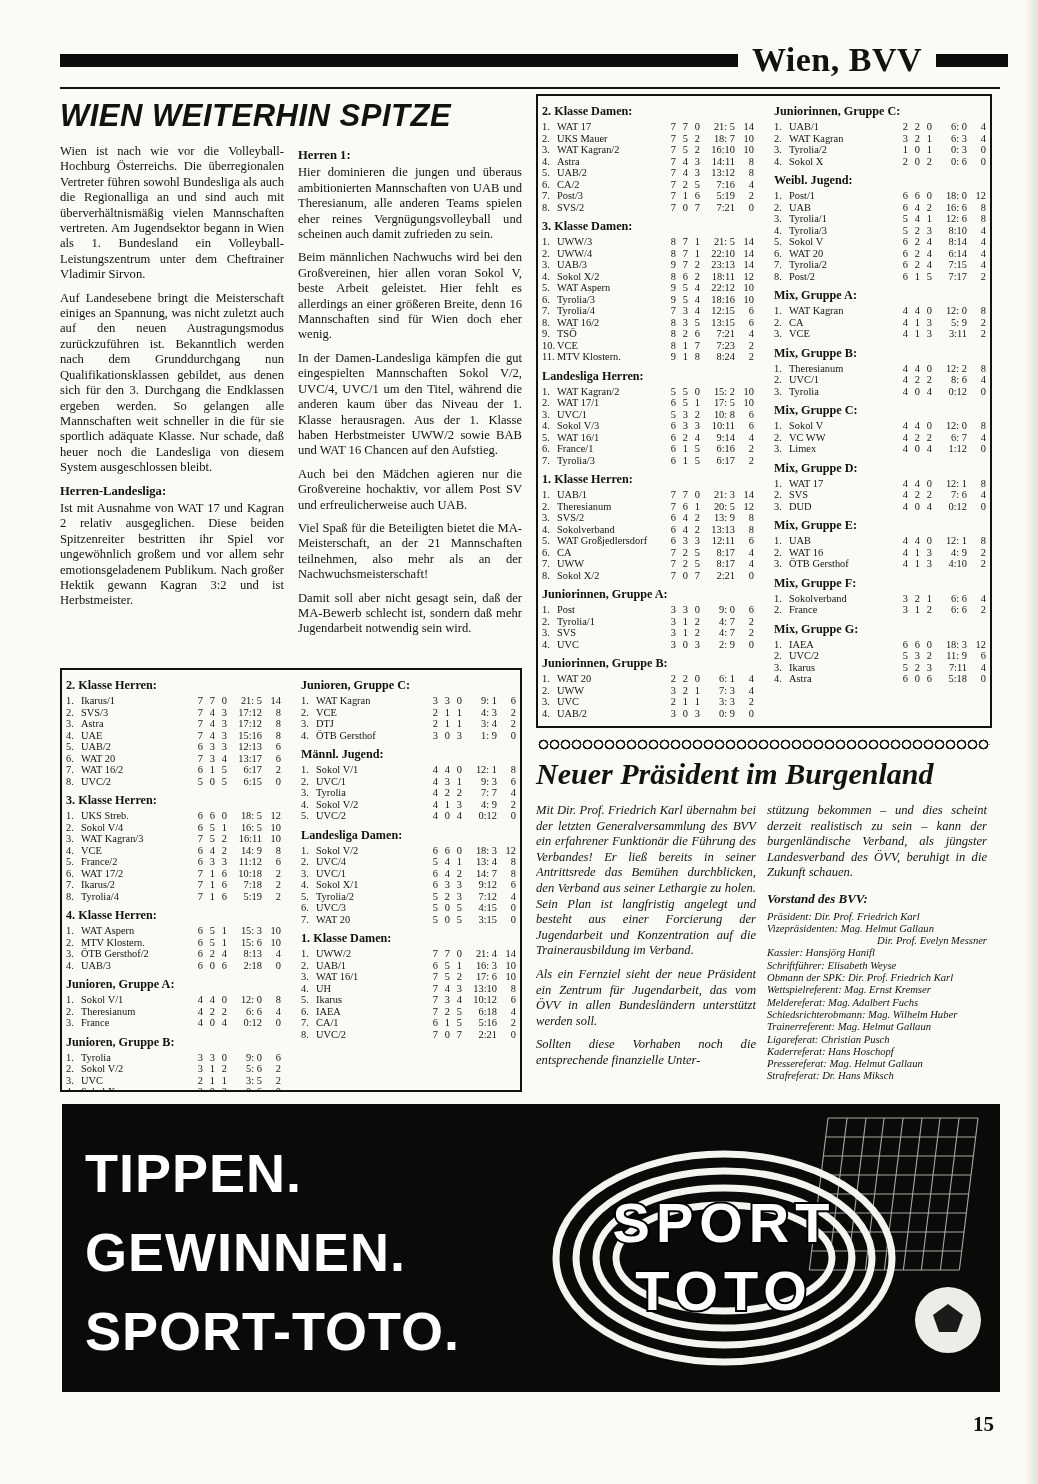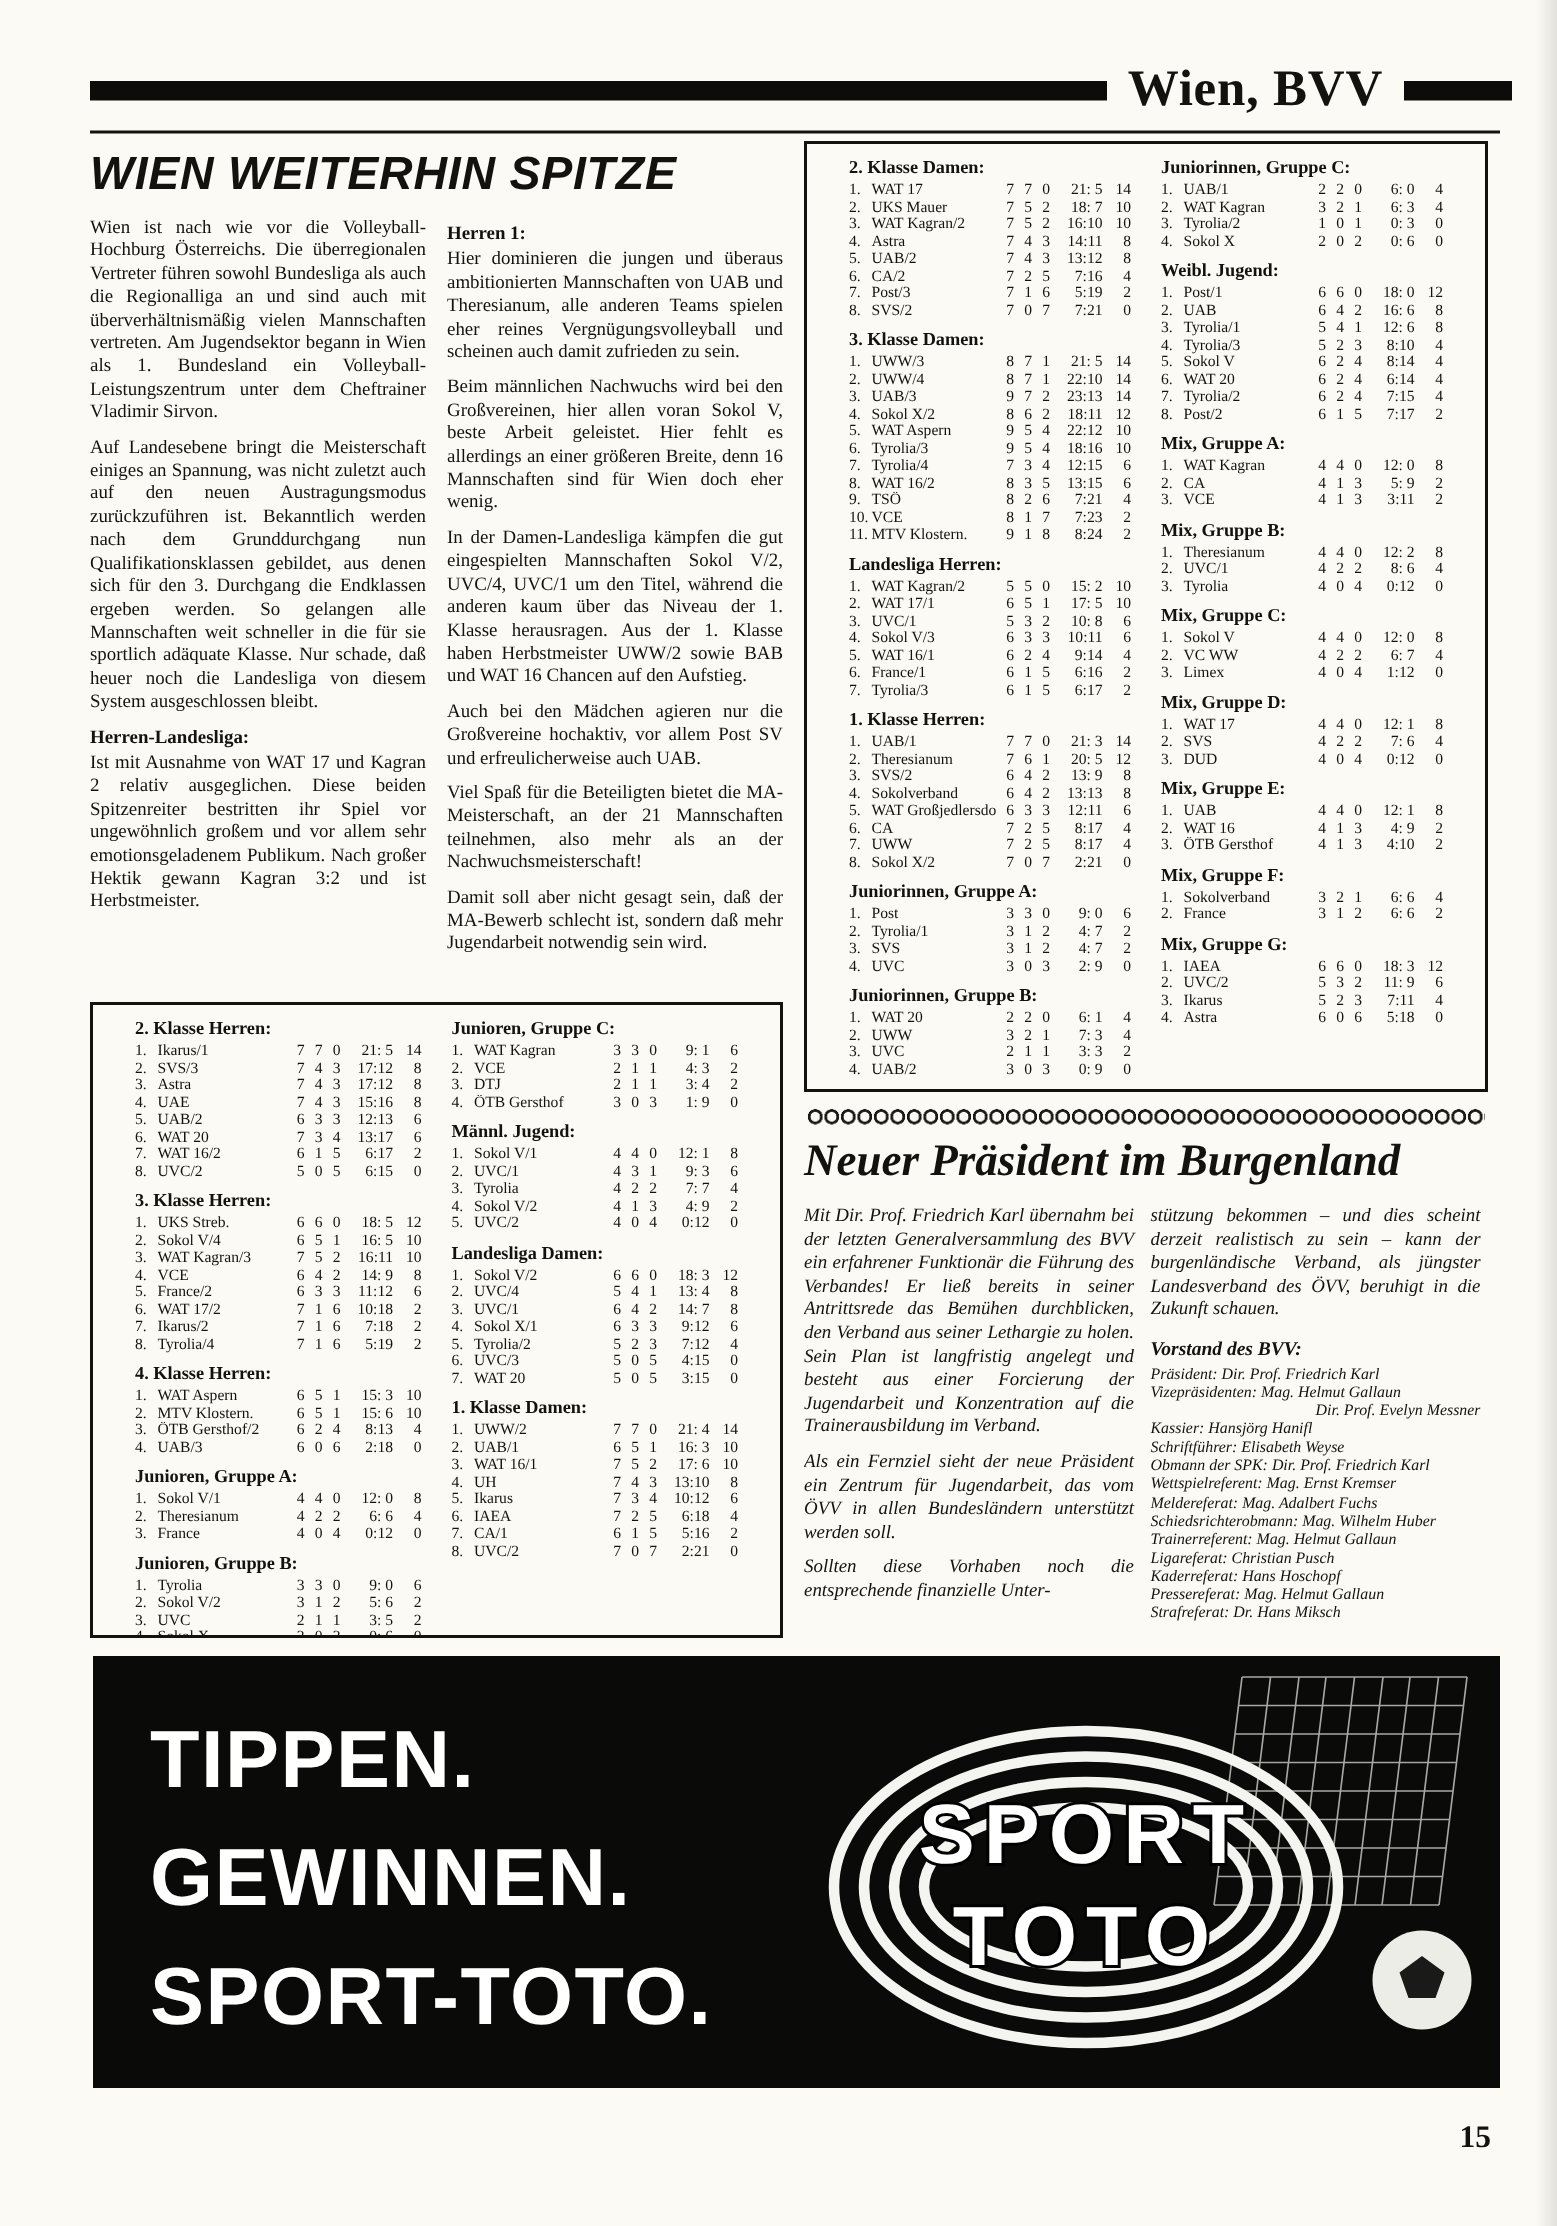--- a/index.html
+++ b/index.html
@@ -16,21 +16,21 @@
   .head-rule{position:absolute;top:87px;left:60px;right:38px;border-top:2px solid #141210;}
 
   
   .left-col{position:absolute;left:60px;top:96px;width:462px;}
   .article-title{font-family:"Liberation Sans","DejaVu Sans",sans-serif;font-style:italic;font-weight:700;font-size:31px;letter-spacing:.5px;margin:2px 0 10px 0;white-space:nowrap;}
   .body-cols{display:flex;gap:14px;height:516px;overflow:hidden;}
   .body-col{width:224px;font-size:12.6px;line-height:15.4px;text-align:justify;}
   .blk-p{margin:0 0 8px 0;}
   .blk-h{font-weight:bold;margin:4px 0 2px 0;text-align:left;}
 
-  .box{border:2px solid #141210;background:#fbfaf4;display:flex;gap:20px;padding:8px 28px;overflow:hidden;box-sizing:border-box;}
+  .box{border:2px solid #141210;background:#fbfaf4;display:flex;gap:20px;padding:8px 4px;overflow:hidden;box-sizing:border-box;}
   .left-box{margin-top:8px;height:424px;width:462px;}
   .box-col{flex:1;min-width:0;}
 
   
   .t-title{font-weight:bold;font-size:12.2px;line-height:15px;margin:6px 0 2px 0;white-space:nowrap;}
   .box-col .standings:first-child .t-title{margin-top:0;}
   .trow{display:flex;align-items:baseline;line-height:11.5px;height:11.5px;font-size:10.4px;}
   .trow .rank{width:15px;flex:none;}
   .trow .team{flex:1;min-width:0;overflow:hidden;white-space:nowrap;padding-right:2px;}
   .trow .num{width:12px;text-align:right;flex:none;}
@@ -44,21 +44,21 @@
   .burgenland-title{font-style:italic;font-weight:700;font-size:30px;margin:6px 0 12px 0;white-space:nowrap;}
   .burg-cols{display:flex;gap:11px;height:300px;overflow:hidden;}
   .burg-col{width:220px;font-style:italic;font-size:12.6px;line-height:15.6px;text-align:justify;}
   .vorstand{margin-top:10px;}
   .vorstand-title{font-weight:bold;font-size:13px;margin-bottom:4px;}
   .official-line{font-size:10.6px;line-height:12.3px;font-style:italic;text-align:left;white-space:nowrap;overflow:hidden;}
   .official-line.cont{text-align:right;}
 
   
   .ad{position:absolute;left:62px;right:38px;top:1104px;height:288px;background:#0a0a09;overflow:hidden;}
-  .ad-lines{position:absolute;left:38px;top:30px;}
+  .ad-lines{position:absolute;left:23px;top:30px;}
   .ad-line{font-family:"Liberation Sans","DejaVu Sans",sans-serif;font-weight:700;font-size:54px;line-height:79px;letter-spacing:1px;color:#ffffff;white-space:nowrap;}
   .toto-logo{position:absolute;right:6px;top:6px;}
 
   .page-number{position:absolute;right:44px;top:1412px;font-size:21px;font-weight:bold;}
 </style>
 </head>
 <body>
 
 <div class="sheet">
 

